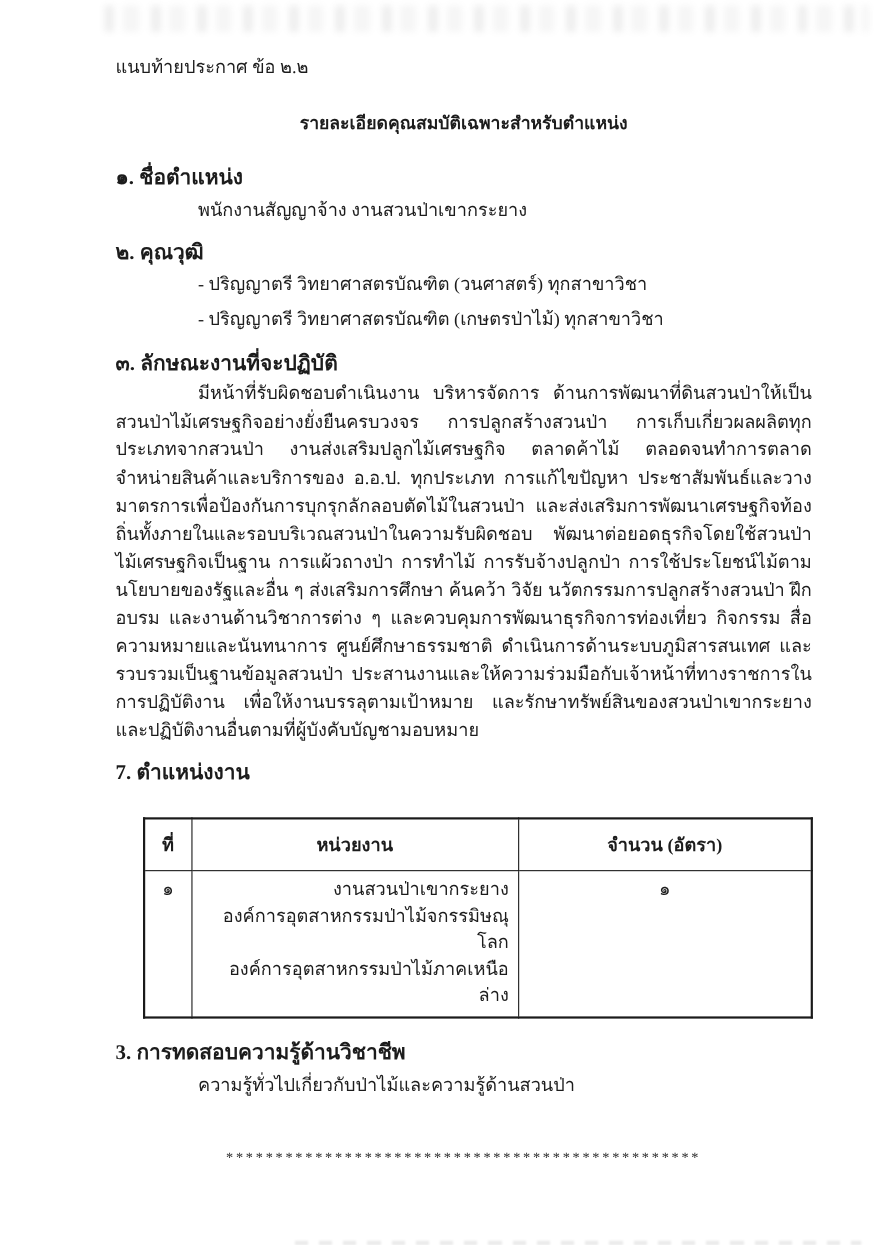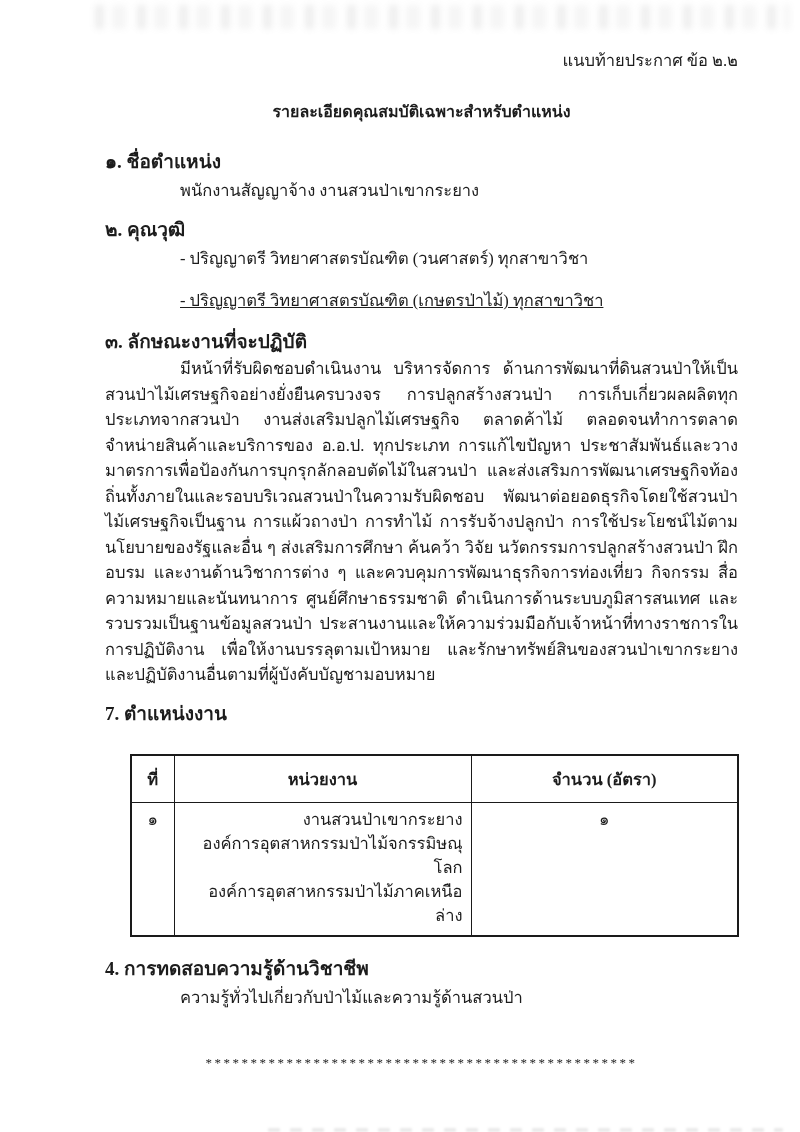--- a/index.html
+++ b/index.html
@@ -35,21 +35,21 @@
     position: absolute;
     bottom: 0; left: 268px;
     width: 515px; height: 4px;
     background: repeating-linear-gradient(90deg,
       rgba(120,120,120,.6) 0 12px, rgba(255,255,255,0) 12px 22px);
     filter: blur(1px);
     opacity: .25;
     pointer-events: none;
   }
   .corner-note {
-    text-align: right;
+    text-align: left;
     line-height: 22px;
   }
   .doc-title {
     text-align: center;
     font-weight: bold;
     font-size: 16px;
     margin-top: 27px;
   }
   .section { margin-top: 0; }
   .section-heading {
@@ -121,21 +121,21 @@
   <div class="doc-title">รายละเอียดคุณสมบัติเฉพาะสำหรับตำแหน่ง</div>
 
   <div class="section sec-1">
     <div class="section-heading">๑. ชื่อตำแหน่ง</div>
     <div class="indent-block">พนักงานสัญญาจ้าง งานสวนป่าเขากระยาง</div>
   </div>
 
   <div class="section sec-2">
     <div class="section-heading">๒. คุณวุฒิ</div>
     <div class="indent-block">- ปริญญาตรี วิทยาศาสตรบัณฑิต (วนศาสตร์) ทุกสาขาวิชา</div>
-    <div class="indent-block" style="margin-top:16px;text-decoration:underline;">- ปริญญาตรี วิทยาศาสตรบัณฑิต (เกษตรป่าไม้) ทุกสาขาวิชา</div>
+    <div class="indent-block" style="margin-top:5px;">- ปริญญาตรี วิทยาศาสตรบัณฑิต (เกษตรป่าไม้) ทุกสาขาวิชา</div>
   </div>
 
   <div class="section sec-3">
     <div class="section-heading">๓. ลักษณะงานที่จะปฏิบัติ</div>
     <div class="duty-paragraph">มีหน้าที่รับผิดชอบดำเนินงาน บริหารจัดการ ด้านการพัฒนาที่ดินสวนป่าให้เป็นสวนป่าไม้เศรษฐกิจอย่างยั่งยืนครบวงจร การปลูกสร้างสวนป่า การเก็บเกี่ยวผลผลิตทุกประเภทจากสวนป่า งานส่งเสริมปลูกไม้เศรษฐกิจ ตลาดค้าไม้ ตลอดจนทำการตลาด จำหน่ายสินค้าและบริการของ อ.อ.ป. ทุกประเภท การแก้ไขปัญหา ประชาสัมพันธ์และวางมาตรการเพื่อป้องกันการบุกรุกลักลอบตัดไม้ในสวนป่า และส่งเสริมการพัฒนาเศรษฐกิจท้องถิ่นทั้งภายในและรอบบริเวณสวนป่าในความรับผิดชอบ พัฒนาต่อยอดธุรกิจโดยใช้สวนป่าไม้เศรษฐกิจเป็นฐาน การแผ้วถางป่า การทำไม้ การรับจ้างปลูกป่า การใช้ประโยชน์ไม้ตามนโยบายของรัฐและอื่น ๆ ส่งเสริมการศึกษา ค้นคว้า วิจัย นวัตกรรมการปลูกสร้างสวนป่า ฝึกอบรม และงานด้านวิชาการต่าง ๆ และควบคุมการพัฒนาธุรกิจการท่องเที่ยว กิจกรรม สื่อความหมายและนันทนาการ ศูนย์ศึกษาธรรมชาติ ดำเนินการด้านระบบภูมิสารสนเทศ และรวบรวมเป็นฐานข้อมูลสวนป่า ประสานงานและให้ความร่วมมือกับเจ้าหน้าที่ทางราชการในการปฏิบัติงาน เพื่อให้งานบรรลุตามเป้าหมาย และรักษาทรัพย์สินของสวนป่าเขากระยาง และปฏิบัติงานอื่นตามที่ผู้บังคับบัญชามอบหมาย</div>
   </div>
 
   <div class="section sec-4">
     <div class="section-heading">7. ตำแหน่งงาน</div>
 
@@ -160,21 +160,21 @@
             <div>องค์การอุตสาหกรรมป่าไม้จกรรมิษณุโลก</div>
             <div>องค์การอุตสาหกรรมป่าไม้ภาคเหนือล่าง</div>
           </td>
           <td class="cell-count">๑</td>
         </tr>
       </tbody>
     </table>
   </div>
 
   <div class="section sec-5">
-    <div class="section-heading">4. การทดสอบความรู้ด้านวิชาชีพ</div>
+    <div class="section-heading">3. การทดสอบความรู้ด้านวิชาชีพ</div>
     <div class="indent-block">ความรู้ทั่วไปเกี่ยวกับป่าไม้และความรู้ด้านสวนป่า</div>
   </div>
 
   <div class="star-divider">************************************************</div>
 
   <div class="ghost-bottom"></div>
 
 </div>
 
 </body></html>

